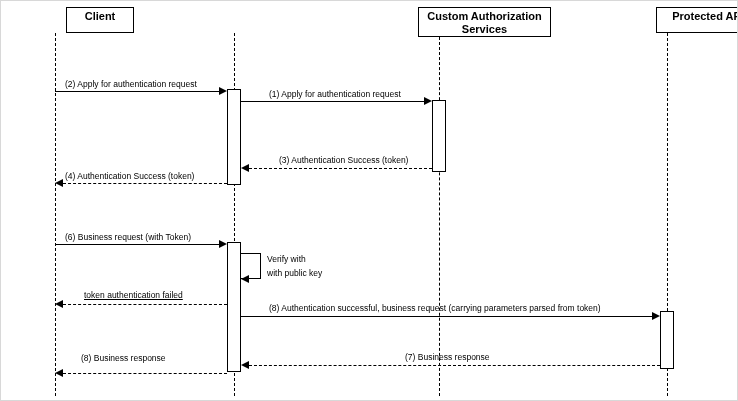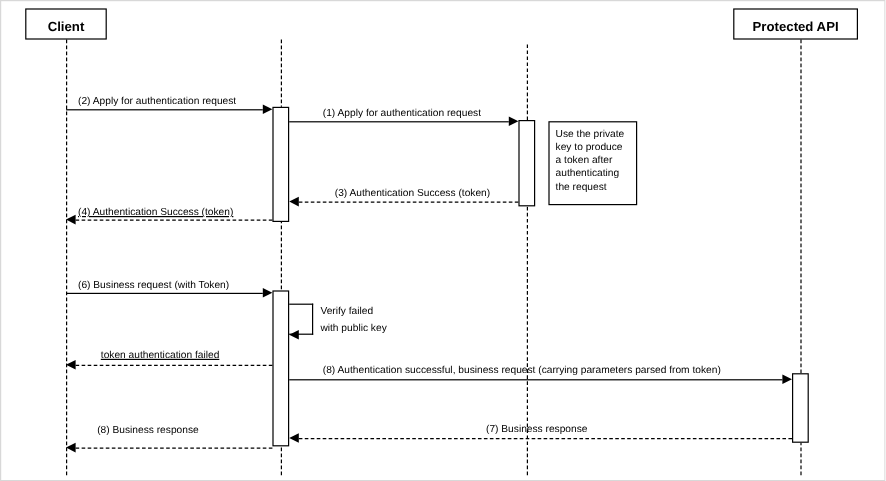--- a/index.html
+++ b/index.html
@@ -18,28 +18,29 @@
     overflow: hidden;
     border: 1px solid #d8d8d8;
     box-sizing: border-box;
   }
   .lifeline-box {
     position: absolute;
     border: 1.5px solid #000;
     background: #fff;
     box-sizing: border-box;
     display: flex;
-    align-items: flex-end;
+    align-items: flex-start;
     justify-content: center;
     text-align: center;
     font-size: 11px;
     font-weight: bold;
     color: #000;
     line-height: 1.15;
     padding: 2px 3px;
+    margin-left: 45px;
   }
   .lifeline-dash {
     position: absolute;
     width: 0;
     border-left: 1px dashed #000;
   }
   .activation {
     position: absolute;
     background: #fff;
     border: 1.3px solid #000;
@@ -100,20 +101,23 @@
   }
 </style>
 </head>
 <body>
 
 <div id="canvas">
 
   <div class="lifeline-box" style="left:20px; top:6px; width:68px; height:26px;">
     <span>Client</span>
   </div>
+  <div class="lifeline-box" style="left:372px; top:6px; width:133px; height:30px;">
+    <span>Custom Authorization Services</span>
+  </div>
   <div class="lifeline-box" style="left:610px; top:6px; width:104px; height:26px;">
     <span>Protected API</span>
   </div>
 
   <div class="lifeline-dash" style="left:54px; top:32px; height:363px;"></div>
   <div class="lifeline-dash" style="left:233px; top:32px; height:363px;"></div>
   <div class="lifeline-dash" style="left:438px; top:36px; height:359px;"></div>
   <div class="lifeline-dash" style="left:666px; top:32px; height:363px;"></div>
 
   <div class="activation" style="left:226px; top:88px; width:14px; height:96px;"></div>
@@ -122,39 +126,36 @@
   <div class="activation" style="left:659px; top:310px; width:14px; height:58px;"></div>
 
   <div class="msg-label" style="left:64px; top:79px;">(2) Apply for authentication request</div>
   <div class="arrow-line" style="left:54px; top:90px; width:164px;"></div>
   <div class="arrow-head right" style="left:218px; top:86px;"></div>
 
   <div class="msg-label" style="left:268px; top:89px;">(1) Apply for authentication request</div>
   <div class="arrow-line" style="left:240px; top:100px; width:183px;"></div>
   <div class="arrow-head right" style="left:423px; top:96px;"></div>
 
-  <div class="note-box" style="left:456px; top:100px; width:74px; height:70px;">
-    <span>Use the private key to produce a token after authenticating the request</span>
-  </div>
 
   <div class="msg-label" style="left:278px; top:155px;">(3) Authentication Success (token)</div>
   <div class="arrow-line dashed" style="left:248px; top:167px; width:183px;"></div>
   <div class="arrow-head left" style="left:240px; top:163px;"></div>
 
-  <div class="msg-label" style="left:64px; top:171px;text-decoration:underline;">(4) Authentication Success (token)</div>
+  <div class="msg-label" style="left:64px; top:171px;">(4) Authentication Success (token)</div>
   <div class="arrow-line dashed" style="left:62px; top:182px; width:164px;"></div>
   <div class="arrow-head left" style="left:54px; top:178px;"></div>
 
   <div class="msg-label" style="left:64px; top:232px;">(6) Business request (with Token)</div>
   <div class="arrow-line" style="left:54px; top:243px; width:164px;"></div>
   <div class="arrow-head right" style="left:218px; top:239px;"></div>
 
   <div class="self-loop" style="left:240px; top:252px; width:20px; height:26px;"></div>
   <div class="arrow-head left" style="left:240px; top:274px;"></div>
-  <div class="self-label" style="left:266px; top:253px;">Verify failed</div>
+  <div class="self-label" style="left:266px; top:253px;">Verify with</div>
   <div class="self-label" style="left:266px; top:267px;">with public key</div>
 
   <div class="msg-label" style="left:83px; top:290px;text-decoration:underline;">token authentication failed</div>
   <div class="arrow-line dashed" style="left:62px; top:303px; width:164px;"></div>
   <div class="arrow-head left" style="left:54px; top:299px;"></div>
 
   <div class="msg-label" style="left:268px; top:303px;">(8) Authentication successful, business request (carrying parameters parsed from token)</div>
   <div class="arrow-line" style="left:240px; top:315px; width:411px;"></div>
   <div class="arrow-head right" style="left:651px; top:311px;"></div>
 

